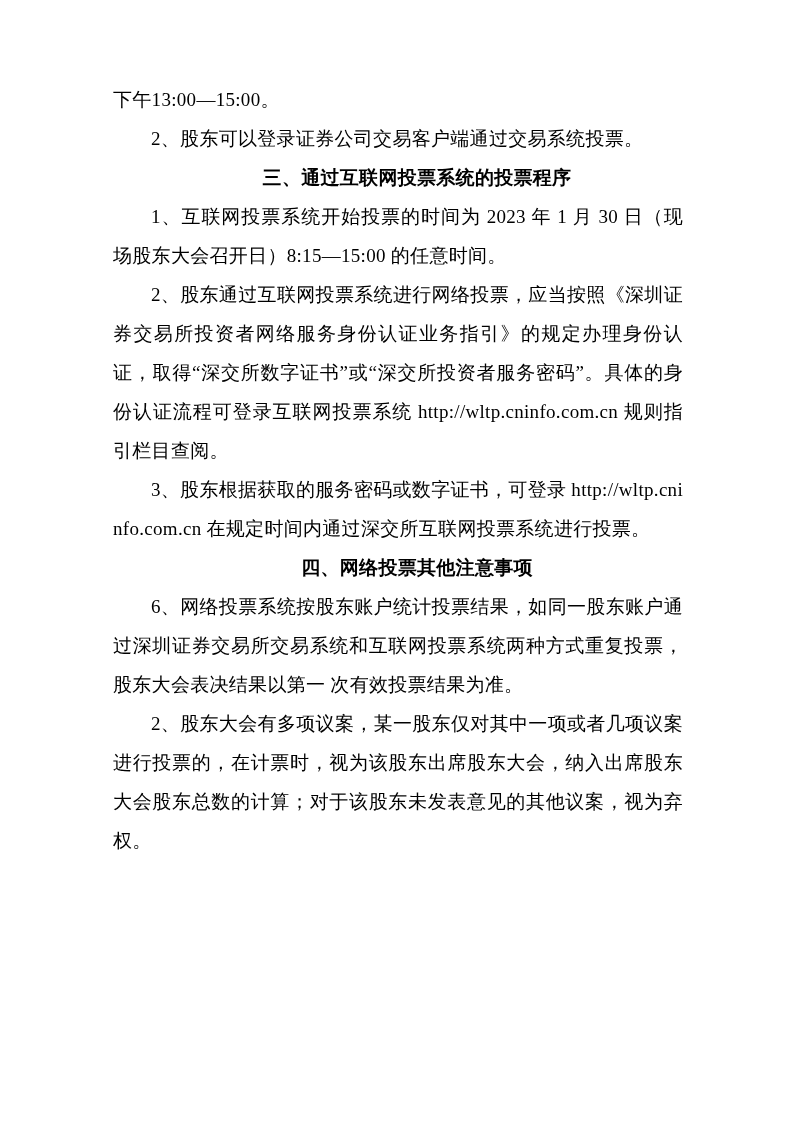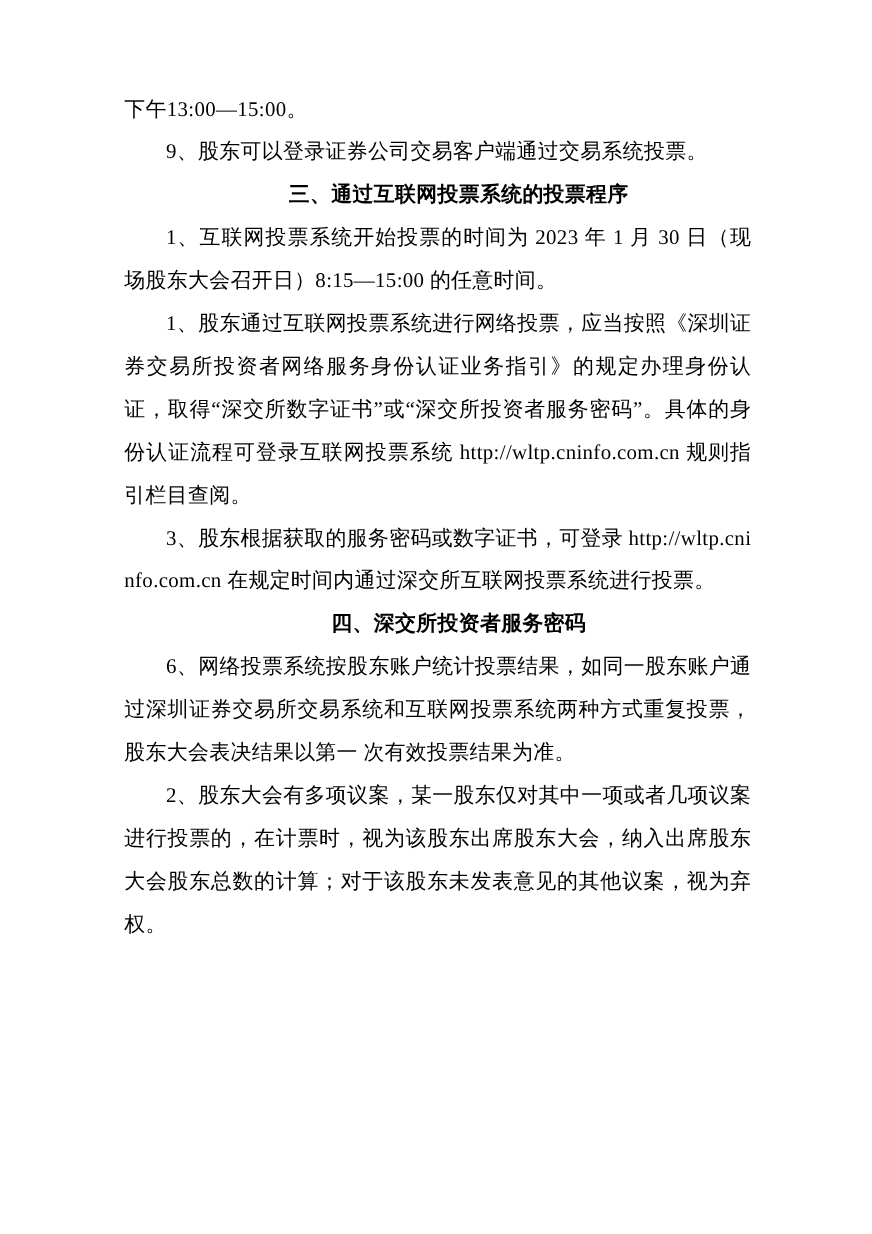--- a/index.html
+++ b/index.html
@@ -35,21 +35,21 @@
     font-family: "Liberation Sans", "DejaVu Sans", sans-serif;
     letter-spacing: 0.3px;
     text-align: center;
   }
 </style>
 </head>
 <body>
 
 <div class="page">
   <p class="para no-indent">下午13:00—15:00。</p>
-  <p class="para">9、股东可以登录证券公司交易客户端通过交易系统投票。</p>
+  <p class="para">2、股东可以登录证券公司交易客户端通过交易系统投票。</p>
   <h3 class="heading">三、通过互联网投票系统的投票程序</h3>
   <p class="para">1、互联网投票系统开始投票的时间为 2023 年 1 月 30 日（现场股东大会召开日）8:15—15:00 的任意时间。</p>
-  <p class="para">1、股东通过互联网投票系统进行网络投票，应当按照《深圳证券交易所投资者网络服务身份认证业务指引》的规定办理身份认证，取得“深交所数字证书”或“深交所投资者服务密码”。具体的身份认证流程可登录互联网投票系统 http://wltp.cninfo.com.cn 规则指引栏目查阅。</p>
+  <p class="para">2、股东通过互联网投票系统进行网络投票，应当按照《深圳证券交易所投资者网络服务身份认证业务指引》的规定办理身份认证，取得“深交所数字证书”或“深交所投资者服务密码”。具体的身份认证流程可登录互联网投票系统 http://wltp.cninfo.com.cn 规则指引栏目查阅。</p>
   <p class="para">3、股东根据获取的服务密码或数字证书，可登录 http://wltp.cninfo.com.cn 在规定时间内通过深交所互联网投票系统进行投票。</p>
-  <h3 class="heading">四、深交所投资者服务密码</h3>
+  <h3 class="heading">四、网络投票其他注意事项</h3>
   <p class="para">6、网络投票系统按股东账户统计投票结果，如同一股东账户通过深圳证券交易所交易系统和互联网投票系统两种方式重复投票，股东大会表决结果以第一 次有效投票结果为准。</p>
   <p class="para">2、股东大会有多项议案，某一股东仅对其中一项或者几项议案进行投票的，在计票时，视为该股东出席股东大会，纳入出席股东大会股东总数的计算；对于该股东未发表意见的其他议案，视为弃权。</p>
 </div>
 
 </body></html>

